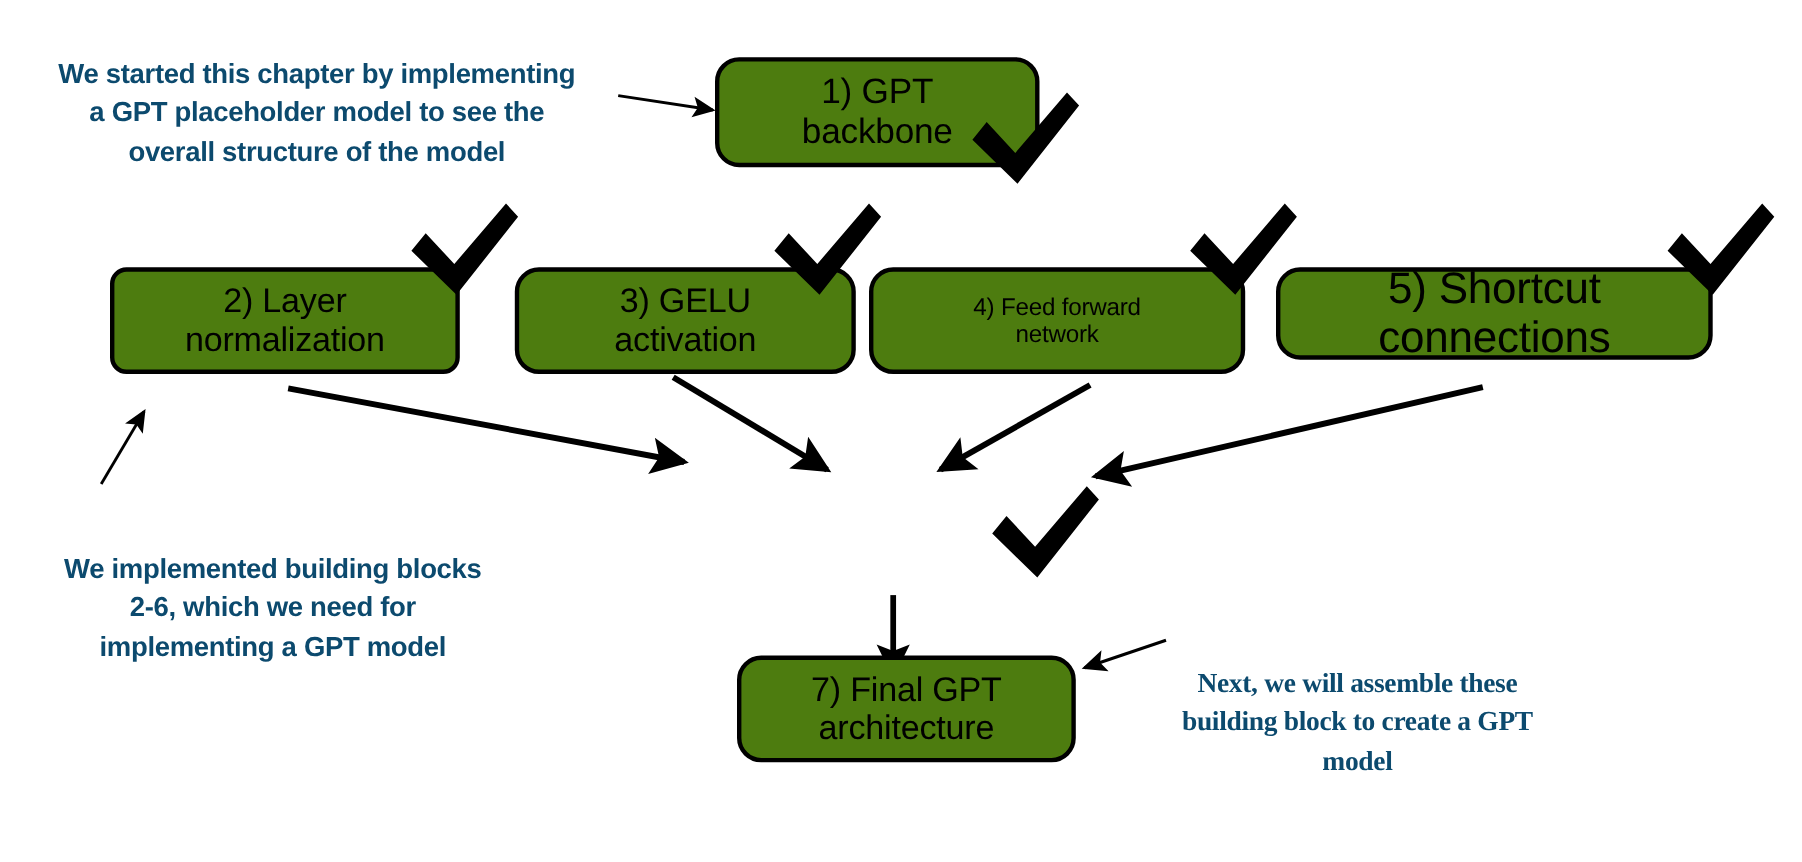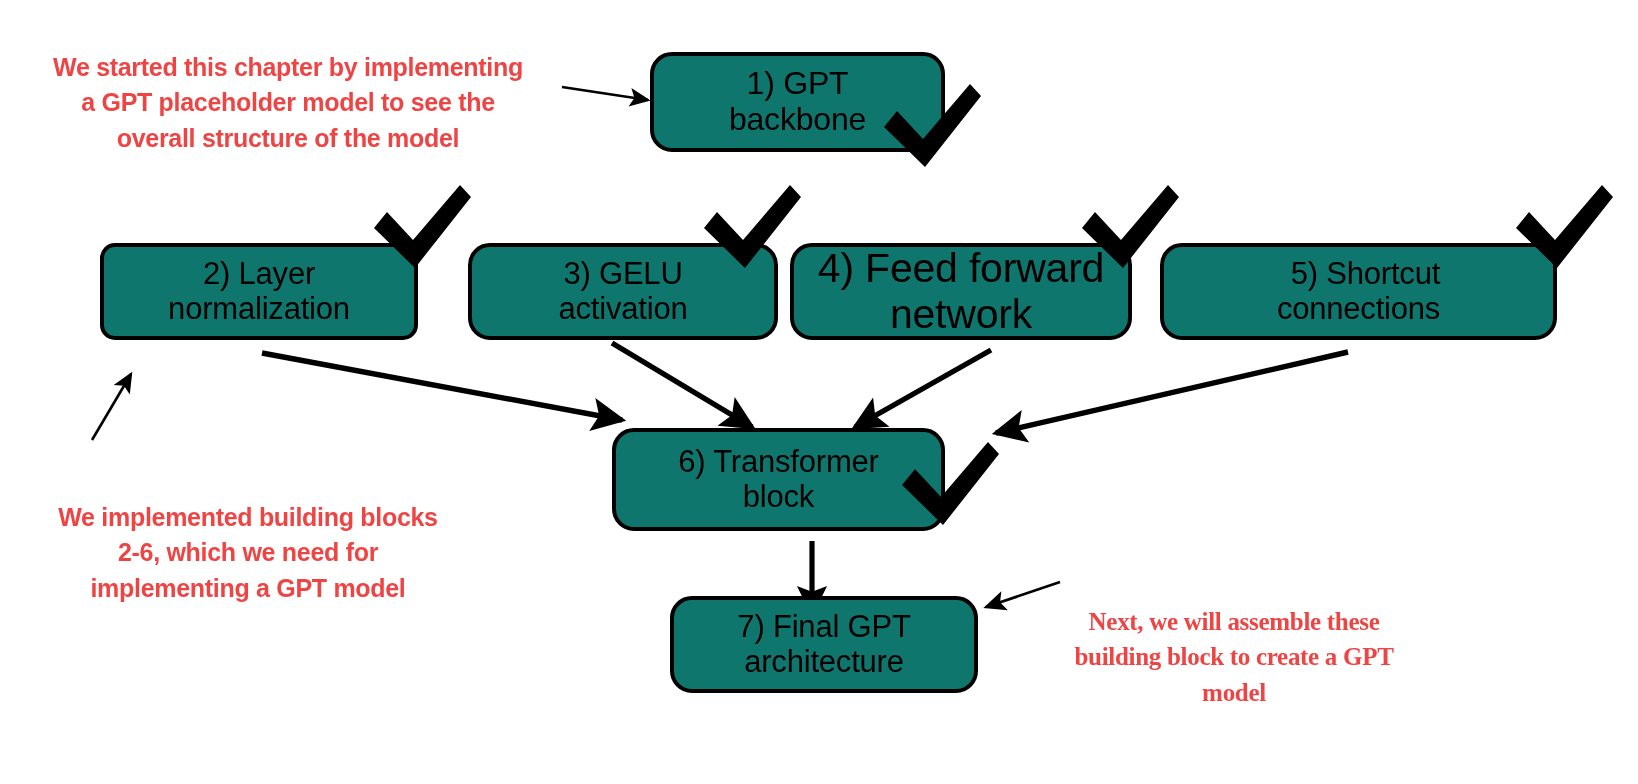--- a/index.html
+++ b/index.html
@@ -24,42 +24,42 @@
     top: 0;
     width: 1638px;
     height: 784px;
     pointer-events: none;
   }
   .node-box {
     position: absolute;
     box-sizing: border-box;
     border: 4px solid #000000;
     border-radius: 22px;
-    background: #0f766e;
+    background: #4d7c0f;
     display: flex;
     align-items: center;
     justify-content: center;
     text-align: center;
     font-family: "Liberation Sans", sans-serif;
     font-weight: 400;
     color: #000000;
     letter-spacing: -0.2px;
     line-height: 1.12;
     z-index: 2;
   }
   .node-label {
     display: block;
     padding: 0 6px;
     white-space: pre-line;
   }
   .annotation {
     position: absolute;
     font-family: "Liberation Sans", sans-serif;
     font-weight: 700;
-    color: #ef4444;
+    color: #0c4a6e;
     text-align: center;
     line-height: 1.42;
     letter-spacing: -0.3px;
     white-space: pre-line;
     z-index: 3;
   }
   .check-mark {
     position: absolute;
     z-index: 4;
     pointer-events: none;
@@ -108,34 +108,30 @@
   <div class="node-box" style="left:100px; top:243px; width:318px; height:97px; font-size:31px;border-radius:15px;">
     <span class="node-label">2) Layer
 normalization</span>
   </div>
 
   <div class="node-box" style="left:468px; top:243px; width:310px; height:97px; font-size:31px;border-radius:22px;">
     <span class="node-label">3) GELU
 activation</span>
   </div>
 
-  <div class="node-box" style="left:790px; top:243px; width:342px; height:97px; font-size:41px;">
+  <div class="node-box" style="left:790px; top:243px; width:342px; height:97px; font-size:22px;">
     <span class="node-label">4) Feed forward
 network</span>
   </div>
 
-  <div class="node-box" style="left:1160px; top:243px; width:397px; height:97px; font-size:31px;text-align:right;">
+  <div class="node-box" style="left:1160px; top:243px; width:397px; height:84px; font-size:40px;">
     <span class="node-label">5) Shortcut
 connections</span>
   </div>
 
-  <div class="node-box" style="left:612px; top:428px; width:333px; height:103px; font-size:31px;">
-    <span class="node-label">6) Transformer
-block</span>
-  </div>
 
   <div class="node-box" style="left:622px; top:596px; width:308px; height:97px; font-size:31px;margin-left:48px;">
     <span class="node-label">7) Final GPT
 architecture</span>
   </div>
 
   <svg class="check-mark" style="left:880px; top:82px;" width="105" height="90" viewBox="0 0 105 90">
     <path d="M4,45 L17,29 L43,57 L90,2 L101,14 L45,85 Z" fill="#000000"></path>
   </svg>
 

